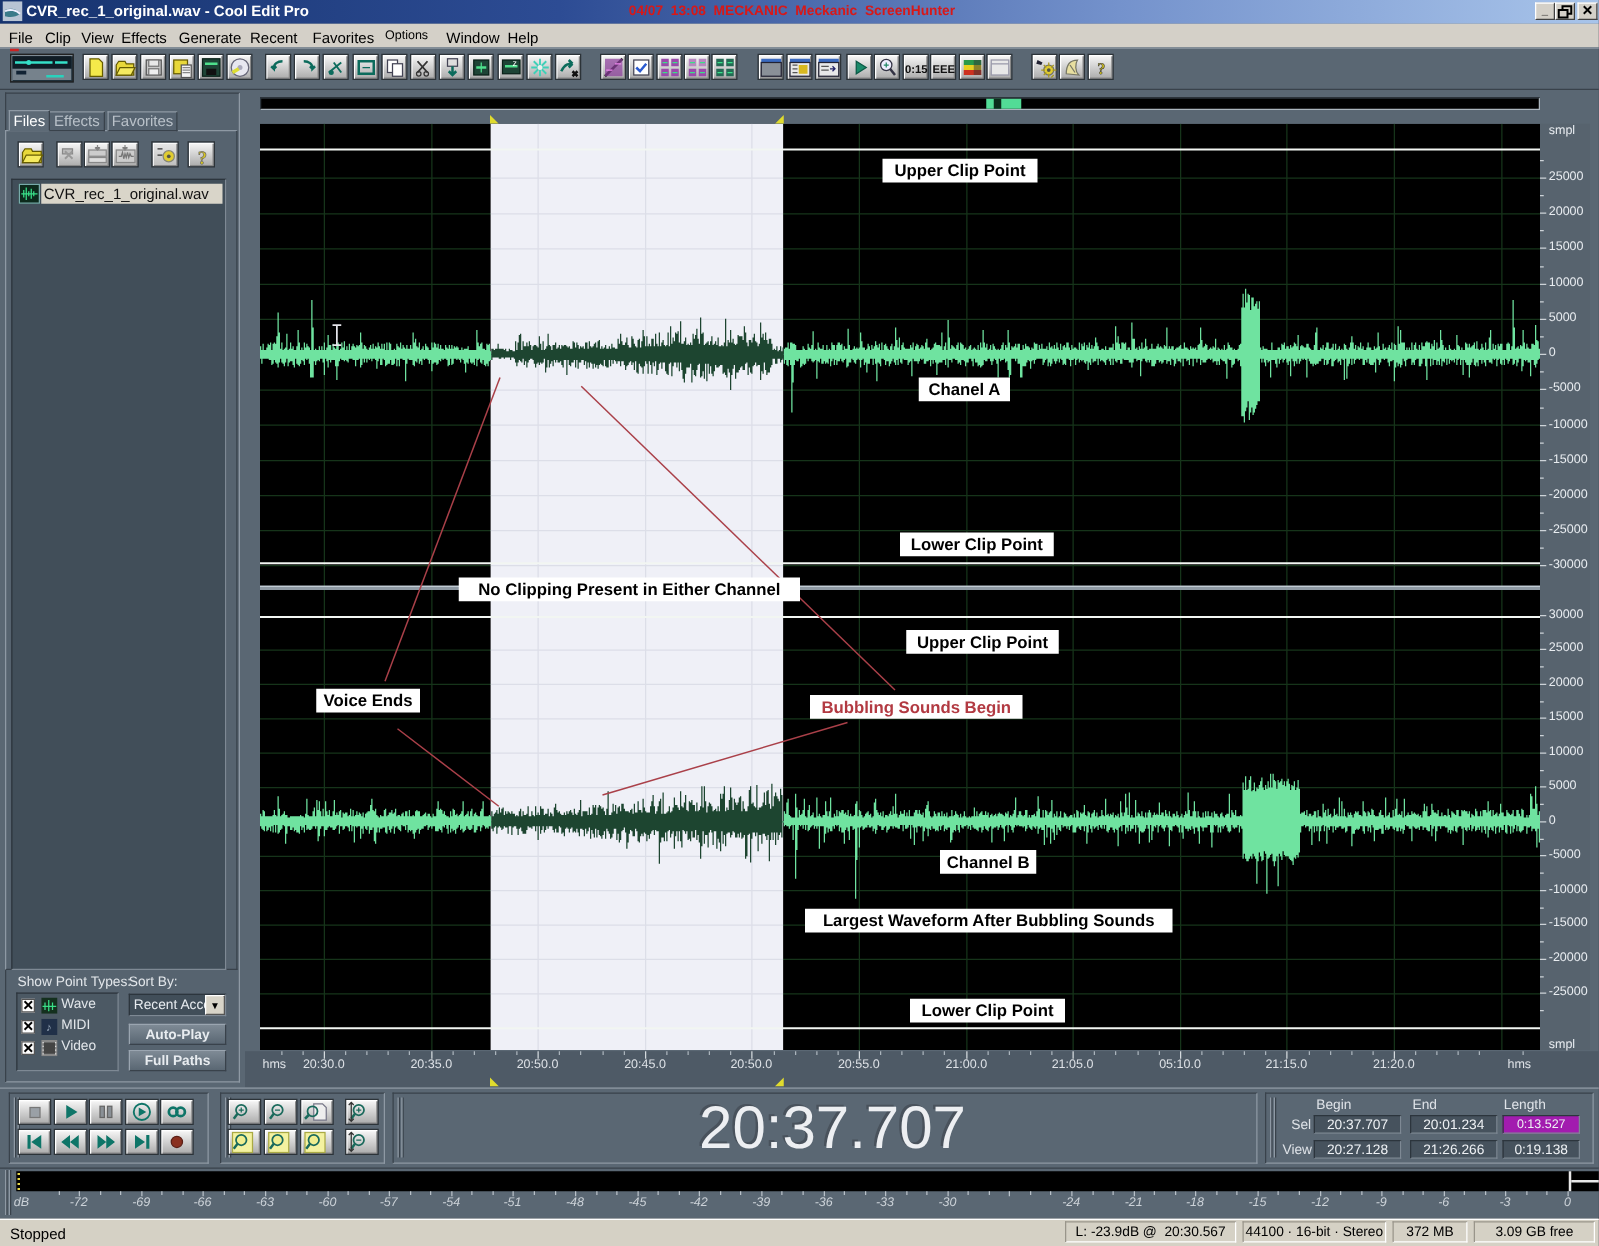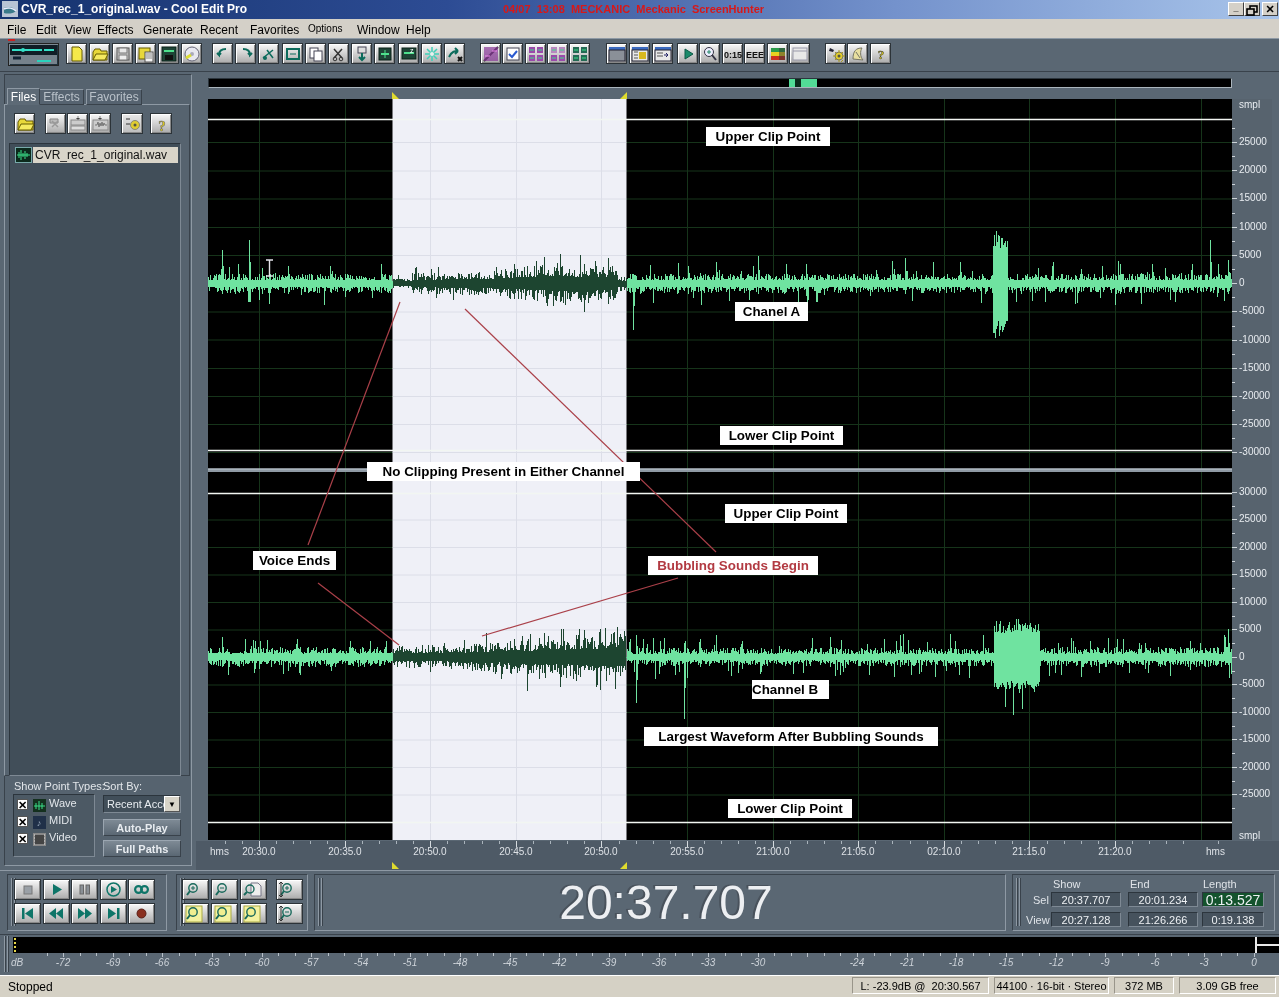--- a/index.html
+++ b/index.html
@@ -14,21 +14,21 @@
 <div style="position:absolute;left:503px;top:3px;font-size:11px;font-weight:bold;color:#d81818">04/07&nbsp; 13:08&nbsp; MECKANIC&nbsp; Meckanic&nbsp; ScreenHunter</div>
 <div style="position:absolute;left:1228px;top:2px;width:16px;height:14px;background:#d4d0c8;border:1px solid;border-color:#fff #404040 #404040 #fff;font-size:9px;line-height:11px;text-align:center;color:#000;font-weight:bold">_</div>
 <div style="position:absolute;left:1244px;top:2px;width:16px;height:14px;background:#d4d0c8;border:1px solid;border-color:#fff #404040 #404040 #fff"><svg width="14" height="12">
       <rect x="5" y="1" width="7" height="6" fill="none" stroke="#000" stroke-width="1.6"></rect>
       <rect x="2" y="4" width="7" height="6" fill="#d4d0c8" stroke="#000" stroke-width="1.6"></rect>
     </svg></div>
 <div style="position:absolute;left:1262px;top:2px;width:16px;height:14px;background:#d4d0c8;border:1px solid;border-color:#fff #404040 #404040 #fff;font-size:11px;line-height:12px;text-align:center;color:#000;font-weight:bold">✕</div>
 
 <div style="position:absolute;left:0;top:19px;width:1279px;height:19px;background:#d4d0c8"></div>
 <div style="position:absolute;left:7px;top:23px;font-size:12px;color:#000">File</div>
-<div style="position:absolute;left:36px;top:23px;font-size:12px;color:#000">Edit</div>
+<div style="position:absolute;left:36px;top:23px;font-size:12px;color:#000">Clip</div>
 <div style="position:absolute;left:65px;top:23px;font-size:12px;color:#000">View</div>
 <div style="position:absolute;left:97px;top:23px;font-size:12px;color:#000">Effects</div>
 <div style="position:absolute;left:143px;top:23px;font-size:12px;color:#000">Generate</div>
 <div style="position:absolute;left:200px;top:23px;font-size:12px;color:#000">Recent</div>
 <div style="position:absolute;left:250px;top:23px;font-size:12px;color:#000">Favorites</div>
 <div style="position:absolute;left:308px;top:23px;font-size:10px;color:#000">Options</div>
 <div style="position:absolute;left:357px;top:23px;font-size:12px;color:#000">Window</div>
 <div style="position:absolute;left:406px;top:23px;font-size:12px;color:#000">Help</div>
 
 <div style="position:absolute;left:0;top:38px;width:1279px;height:34px;background:#5a6773;border-top:1px solid #8e99a4;border-bottom:1px solid #39424b"></div>
@@ -447,21 +447,21 @@
 </g>
 <path d="M266 260h7M266 276h7M269.5 260v16" stroke="#e4e4ea" stroke-width="1.4" fill="none"></path>
 </svg>
 <div style="position:absolute;left:706px;top:127px;width:124px;background:#fff;color:#000;font-size:13.4px;font-weight:bold;line-height:19px;text-align:center;white-space:nowrap">Upper Clip Point</div>
 <div style="position:absolute;left:735px;top:302px;width:73px;background:#fff;color:#000;font-size:13.4px;font-weight:bold;line-height:19px;text-align:center;white-space:nowrap">Chanel A</div>
 <div style="position:absolute;left:720px;top:426px;width:123px;background:#fff;color:#000;font-size:13.4px;font-weight:bold;line-height:19px;text-align:center;white-space:nowrap">Lower Clip Point</div>
 <div style="position:absolute;left:367px;top:462px;width:273px;background:#fff;color:#000;font-size:13.4px;font-weight:bold;line-height:19px;text-align:center;white-space:nowrap">No Clipping Present in Either Channel</div>
 <div style="position:absolute;left:725px;top:504px;width:122px;background:#fff;color:#000;font-size:13.4px;font-weight:bold;line-height:19px;text-align:center;white-space:nowrap">Upper Clip Point</div>
 <div style="position:absolute;left:253px;top:551px;width:83px;background:#fff;color:#000;font-size:13.4px;font-weight:bold;line-height:19px;text-align:center;white-space:nowrap">Voice Ends</div>
 <div style="position:absolute;left:648px;top:556px;width:170px;background:#fff;color:#b23a42;font-size:13.4px;font-weight:bold;line-height:19px;text-align:center;white-space:nowrap">Bubbling Sounds Begin</div>
-<div style="position:absolute;left:752px;top:680px;width:77px;background:#fff;color:#000;font-size:13.4px;font-weight:bold;line-height:19px;white-space:nowrap">Channel B</div>
+<div style="position:absolute;left:752px;top:680px;width:77px;background:#fff;color:#000;font-size:13.4px;font-weight:bold;line-height:19px;text-align:center;white-space:nowrap">Channel B</div>
 <div style="position:absolute;left:644px;top:727px;width:294px;background:#fff;color:#000;font-size:13.4px;font-weight:bold;line-height:19px;text-align:center;white-space:nowrap">Largest Waveform After Bubbling Sounds</div>
 <div style="position:absolute;left:728px;top:799px;width:124px;background:#fff;color:#000;font-size:13.4px;font-weight:bold;line-height:19px;text-align:center;white-space:nowrap">Lower Clip Point</div>
 
 <div style="position:absolute;left:1232px;top:99px;width:40px;height:741px;background:#57636e"></div>
 <div style="position:absolute;left:1239px;top:99px;font-size:10px;color:#e8ecf0;white-space:nowrap">smpl</div>
 <div style="position:absolute;left:1232px;top:142px;width:5px;height:1px;background:#cdd3d8"></div>
 <div style="position:absolute;left:1239px;top:136px;font-size:10px;color:#e8ecf0;white-space:nowrap">25000</div>
 <div style="position:absolute;left:1232px;top:128px;width:3px;height:1px;background:#cdd3d8"></div>
 <div style="position:absolute;left:1232px;top:170px;width:5px;height:1px;background:#cdd3d8"></div>
 <div style="position:absolute;left:1239px;top:164px;font-size:10px;color:#e8ecf0;white-space:nowrap">20000</div>
@@ -545,21 +545,21 @@
 <div style="position:absolute;left:492px;top:846px;width:48px;text-align:center;font-size:10px;color:#dde1e6">20:45.0</div>
 <div style="position:absolute;left:601px;top:841px;width:1px;height:6px;background:#d4dade"></div>
 <div style="position:absolute;left:577px;top:846px;width:48px;text-align:center;font-size:10px;color:#dde1e6">20:50.0</div>
 <div style="position:absolute;left:687px;top:841px;width:1px;height:6px;background:#d4dade"></div>
 <div style="position:absolute;left:663px;top:846px;width:48px;text-align:center;font-size:10px;color:#dde1e6">20:55.0</div>
 <div style="position:absolute;left:773px;top:841px;width:1px;height:6px;background:#d4dade"></div>
 <div style="position:absolute;left:749px;top:846px;width:48px;text-align:center;font-size:10px;color:#dde1e6">21:00.0</div>
 <div style="position:absolute;left:858px;top:841px;width:1px;height:6px;background:#d4dade"></div>
 <div style="position:absolute;left:834px;top:846px;width:48px;text-align:center;font-size:10px;color:#dde1e6">21:05.0</div>
 <div style="position:absolute;left:944px;top:841px;width:1px;height:6px;background:#d4dade"></div>
-<div style="position:absolute;left:920px;top:846px;width:48px;text-align:center;font-size:10px;color:#dde1e6">02:10.0</div>
+<div style="position:absolute;left:920px;top:846px;width:48px;text-align:center;font-size:10px;color:#dde1e6">05:10.0</div>
 <div style="position:absolute;left:1029px;top:841px;width:1px;height:6px;background:#d4dade"></div>
 <div style="position:absolute;left:1005px;top:846px;width:48px;text-align:center;font-size:10px;color:#dde1e6">21:15.0</div>
 <div style="position:absolute;left:1115px;top:841px;width:1px;height:6px;background:#d4dade"></div>
 <div style="position:absolute;left:1091px;top:846px;width:48px;text-align:center;font-size:10px;color:#dde1e6">21:20.0</div>
 <div style="position:absolute;left:225px;top:841px;width:1px;height:3px;background:#aab4bc"></div>
 <div style="position:absolute;left:242px;top:841px;width:1px;height:3px;background:#aab4bc"></div>
 <div style="position:absolute;left:276px;top:841px;width:1px;height:3px;background:#aab4bc"></div>
 <div style="position:absolute;left:293px;top:841px;width:1px;height:3px;background:#aab4bc"></div>
 <div style="position:absolute;left:310px;top:841px;width:1px;height:3px;background:#aab4bc"></div>
 <div style="position:absolute;left:327px;top:841px;width:1px;height:3px;background:#aab4bc"></div>
@@ -695,28 +695,28 @@
       <circle cx="10" cy="8" r="4.2" fill="#f0ee90" stroke="#1a6a5c" stroke-width="1.4"></circle>
       <path d="M7 11l-3 4" stroke="#1a6a5c" stroke-width="2"></path>
     </svg></div>
 <div style="position:absolute;left:276px;top:903px;width:27px;height:21px;background:linear-gradient(180deg,#f8f8f8,#ababab);border:1px solid #2c3338;box-shadow:inset 1px 1px 0 #ffffff,inset -1px -1px 0 #888;"><svg width="25" height="19">
       <circle cx="10" cy="8" r="4.2" fill="none" stroke="#1a6a5c" stroke-width="1.4"></circle>
       <path d="M7 11l-3 4" stroke="#1a6a5c" stroke-width="2"></path>
       <path d="M8 8h4" stroke="#1a6a5c"></path>
       <path d="M4 2v15m-2-13l2-2 2 2M2 15l2 2 2-2" stroke="#333" fill="none"></path>
     </svg></div>
 <div style="position:absolute;left:323px;top:875px;width:686px;text-align:center;font-size:48px;color:#edeff2;text-shadow:-2px -1px 0 #49525c">20:37.707</div>
-<div style="position:absolute;left:1053px;top:878px;font-size:11px;color:#dfe3e8">Show</div>
+<div style="position:absolute;left:1053px;top:878px;font-size:11px;color:#dfe3e8">Begin</div>
 <div style="position:absolute;left:1130px;top:878px;font-size:11px;color:#dfe3e8">End</div>
 <div style="position:absolute;left:1203px;top:878px;font-size:11px;color:#dfe3e8">Length</div>
 <div style="position:absolute;left:1033px;top:894px;font-size:11px;color:#dfe3e8">Sel</div>
 <div style="position:absolute;left:1026px;top:914px;font-size:11px;color:#dfe3e8">View</div>
 <div style="position:absolute;left:1051px;top:892px;width:70px;height:15px;background:#46525d;border:1px solid;border-color:#2c353d #7e8994 #7e8994 #2c353d;color:#eef1f4;font-size:11px;text-align:center;line-height:14px">20:37.707</div>
 <div style="position:absolute;left:1128px;top:892px;width:70px;height:15px;background:#46525d;border:1px solid;border-color:#2c353d #7e8994 #7e8994 #2c353d;color:#eef1f4;font-size:11px;text-align:center;line-height:14px">20:01.234</div>
-<div style="position:absolute;left:1202px;top:892px;width:62px;height:15px;background:#14532d;border:1px solid;border-color:#2c353d #7e8994 #7e8994 #2c353d;color:#eef1f4;font-size:14px;text-align:center;line-height:14px">0:13.527</div>
+<div style="position:absolute;left:1202px;top:892px;width:62px;height:15px;background:#a21caf;border:1px solid;border-color:#2c353d #7e8994 #7e8994 #2c353d;color:#eef1f4;font-size:10px;text-align:center;line-height:14px">0:13.527</div>
 <div style="position:absolute;left:1051px;top:912px;width:70px;height:15px;background:#46525d;border:1px solid;border-color:#2c353d #7e8994 #7e8994 #2c353d;color:#eef1f4;font-size:11px;text-align:center;line-height:14px">20:27.128</div>
 <div style="position:absolute;left:1128px;top:912px;width:70px;height:15px;background:#46525d;border:1px solid;border-color:#2c353d #7e8994 #7e8994 #2c353d;color:#eef1f4;font-size:11px;text-align:center;line-height:14px">21:26.266</div>
 <div style="position:absolute;left:1202px;top:912px;width:62px;height:15px;background:#46525d;border:1px solid;border-color:#2c353d #7e8994 #7e8994 #2c353d;color:#eef1f4;font-size:11px;text-align:center;line-height:14px">0:19.138</div>
 
 <div style="position:absolute;left:0;top:934px;width:1279px;height:40px;background:#5a6773;border-top:1px solid #39424b"></div>
 <div style="position:absolute;left:4px;top:936px;width:2px;height:36px;border-left:1px solid #8e99a4;border-right:1px solid #39424b"></div>
 <div style="position:absolute;left:7px;top:936px;width:2px;height:36px;border-left:1px solid #8e99a4;border-right:1px solid #39424b"></div>
 <div style="position:absolute;left:13px;top:937px;width:1266px;height:16px;background:#000"></div>
 <div style="position:absolute;left:14px;top:938px;width:2px;height:14px;background:repeating-linear-gradient(180deg,#e8d84a 0 2px,#000 2px 4px)"></div>
 <div style="position:absolute;left:1255px;top:937px;width:2px;height:16px;background:#e8e8e8"></div>

